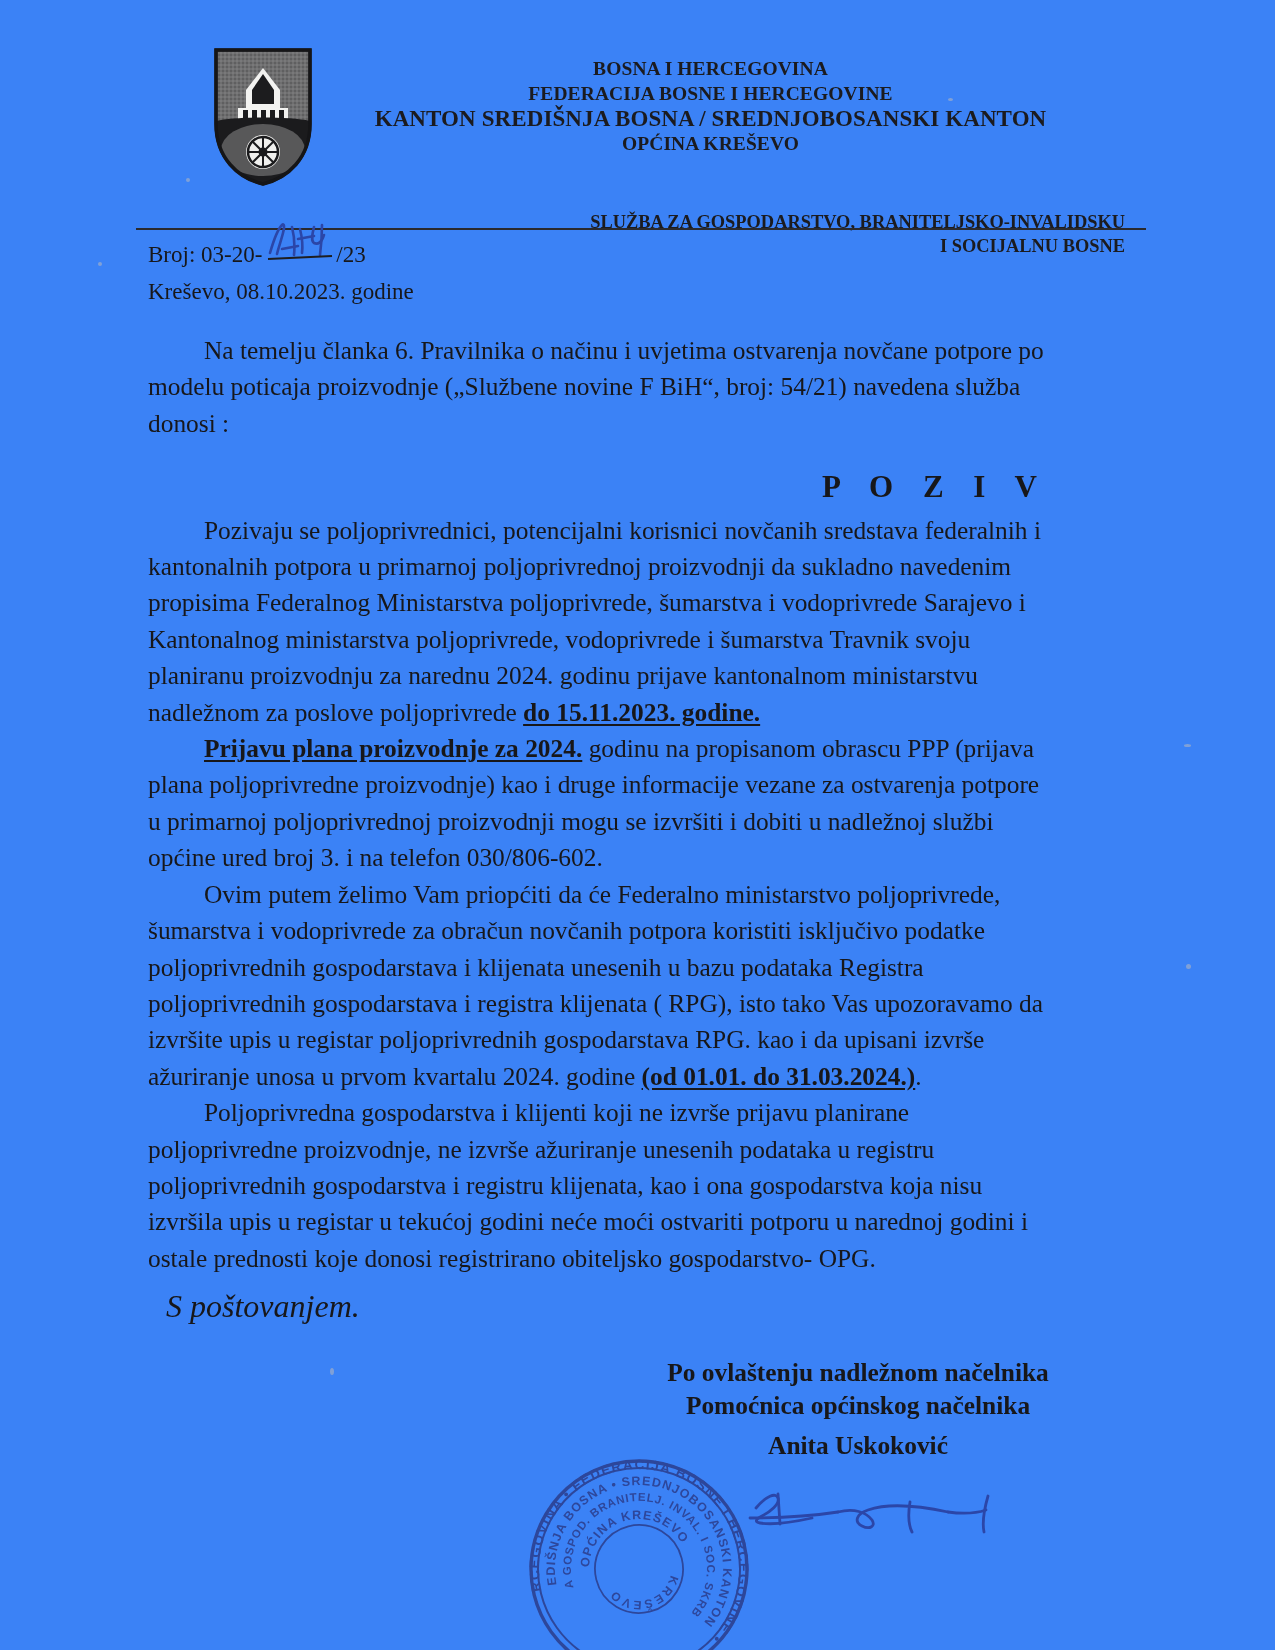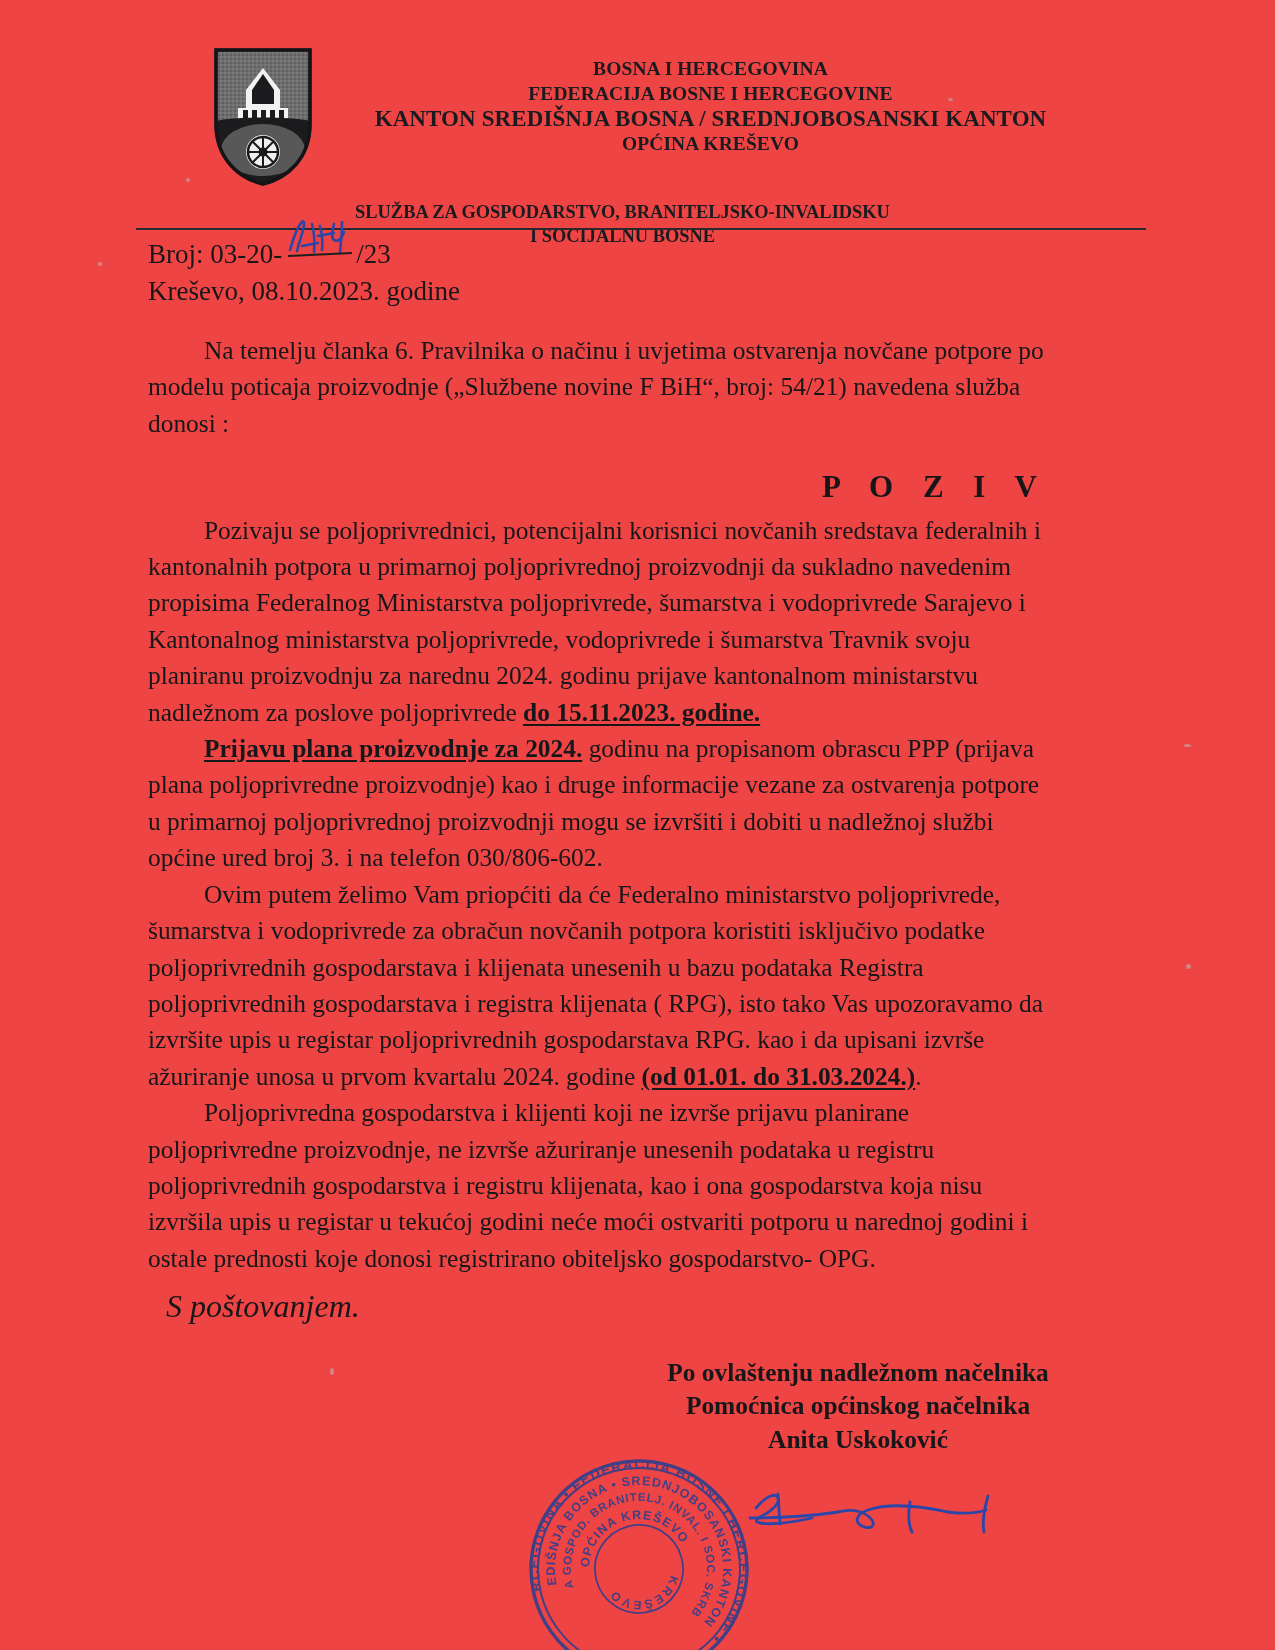--- a/index.html
+++ b/index.html
@@ -12,21 +12,21 @@
     height: 1650px;
     font-family: "Liberation Serif", serif;
     color: #17171a;
     position: relative;
     overflow: hidden;
   }
 
   .page {
     position: absolute;
     inset: 0;
-    background: #ef4444;
+    background: #3b82f6;
   }
 
   
   .header {
     position: absolute;
     left: 0;
     top: 42px;
     width: 1275px;
   }
   .header-row {
@@ -53,24 +53,24 @@
     font-weight: bold;
     font-size: 19.5px;
     line-height: 25px;
     letter-spacing: 0.1px;
     color: #1b1b1f;
     white-space: nowrap;
   }
   .org-line.wide { font-size: 23px; }
 
   .dept-block {
-    text-align: center;
+    text-align: right;
     padding-right: 150px;
     padding-left: 120px;
-    margin-top: 12px;
+    margin-top: 22px;
     font-family: Liberation Serif, serif;
   }
   .dept-line {
     font-weight: bold;
     font-size: 18.4px;
     line-height: 24px;
     color: #1b1b1f;
   }
 
   .rule {
@@ -80,21 +80,21 @@
     width: 1010px;
     height: 2px;
     background: #2a2a2e;
   }
 
   
   .meta {
     position: absolute;
     left: 148px;
     top: 236px;
-    font-size: 27px;
+    font-size: 23px;
     line-height: 37px;
   }
   .meta-row { white-space: nowrap; position: relative; }
   .handwrite-slot {
     display: inline-block;
     position: relative;
     width: 74px;
     height: 1em;
     vertical-align: baseline;
   }
@@ -145,21 +145,21 @@
     position: absolute;
     left: 648px;
     top: 1356px;
     width: 420px;
     text-align: center;
     font-weight: bold;
     font-size: 25.4px;
     line-height: 33px;
   }
   .sign-line { white-space: nowrap; }
-  .sign-name { margin-top: 1px; }
+  .sign-name { margin-top: 7px; }
 
   .signature-ink {
     position: absolute;
     left: 742px;
     top: 1478px;
     width: 260px;
     height: 80px;
   }
 
   

